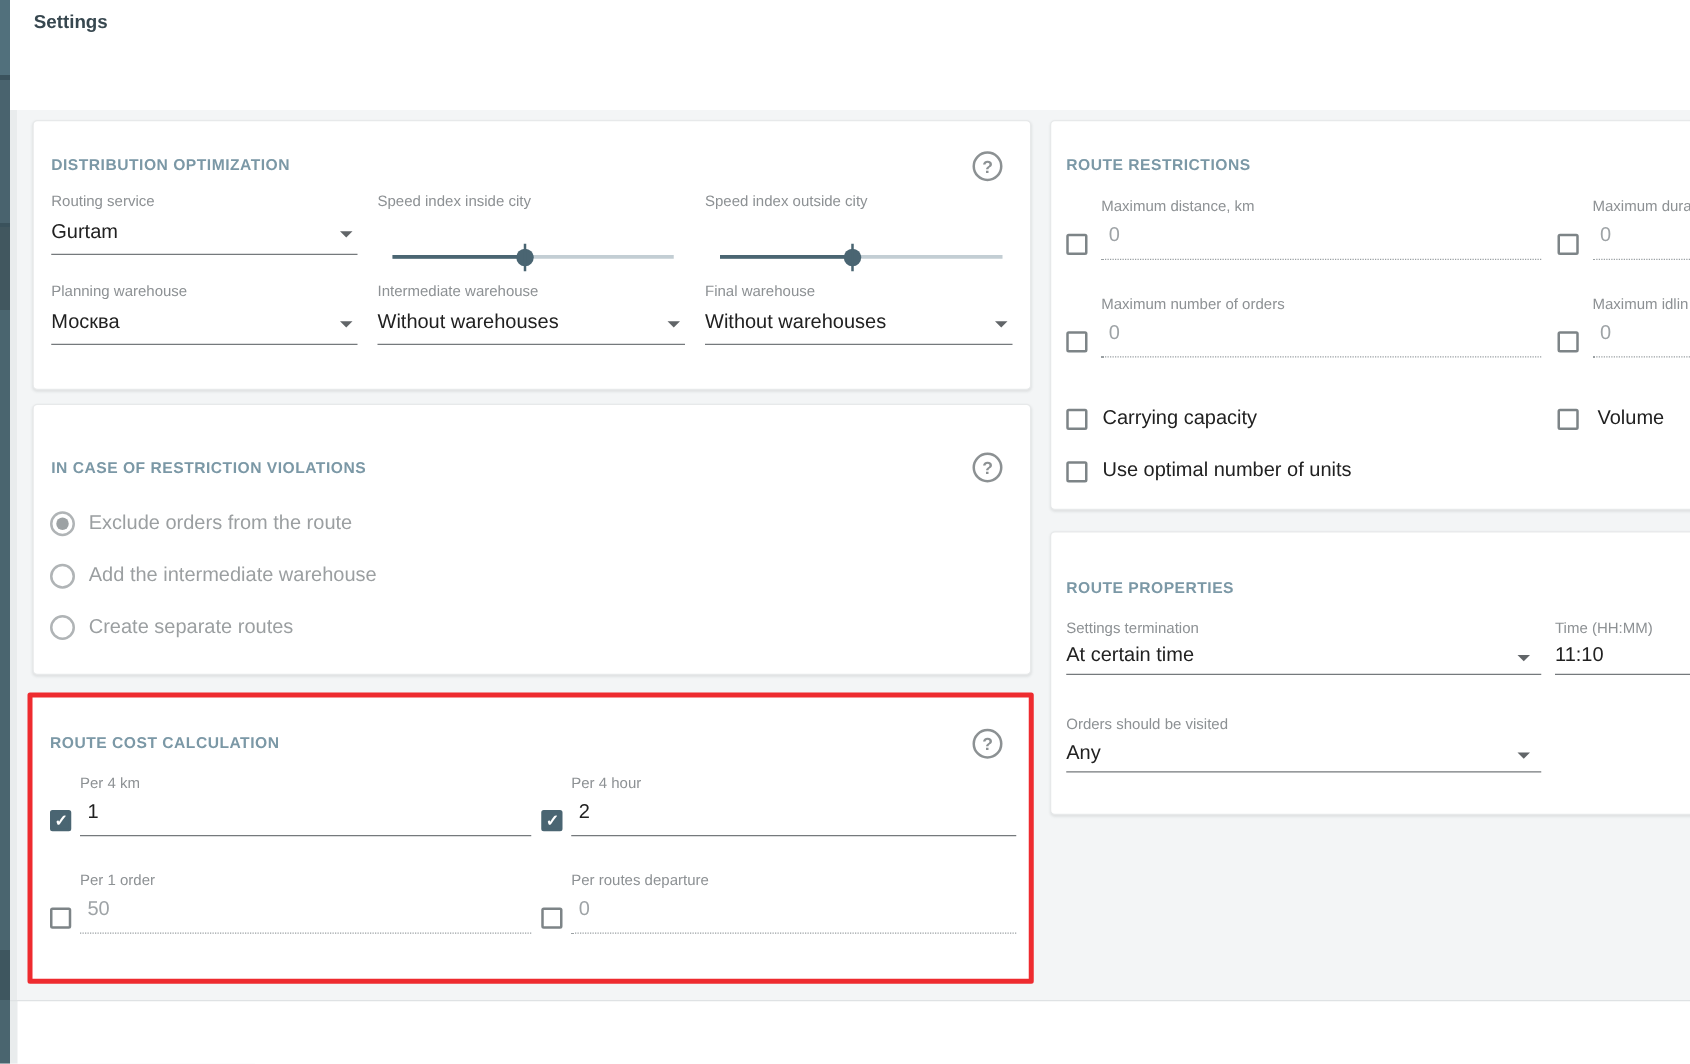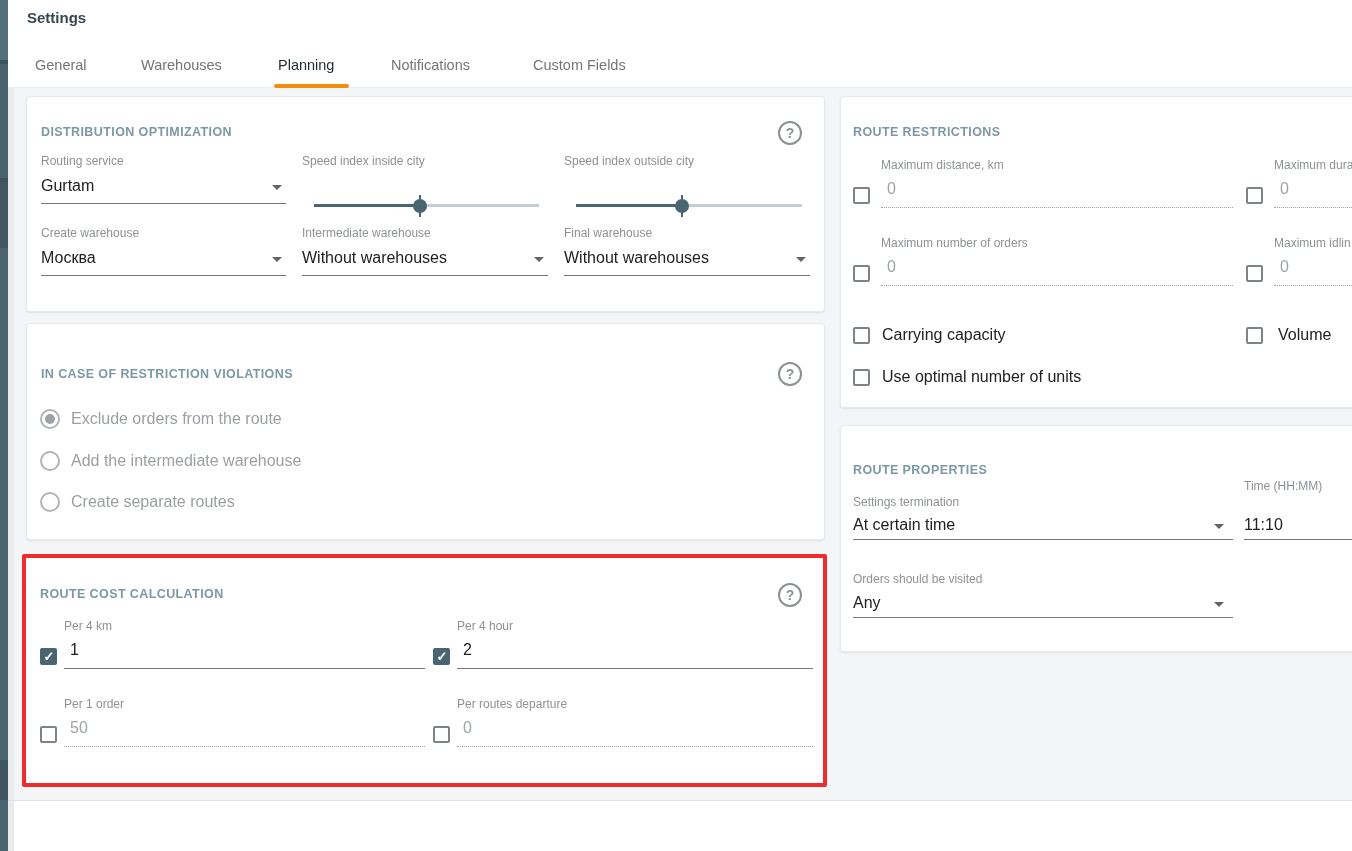--- a/index.html
+++ b/index.html
@@ -70,28 +70,20 @@
 </head>
 <body>
 
 <div class="left-strip"></div>
 <div class="gutter-strip"></div>
 <div class="content-bg"></div>
 <div class="bottom-divider"></div>
 
 <div class="header">
   <div class="page-title">Settings</div>
-  <div class="tabbar">
-    <div class="tab" style="left:27px">General</div>
-    <div class="tab" style="left:133px">Warehouses</div>
-    <div class="tab active" style="left:270px">Planning</div>
-    <div class="tab" style="left:383px">Notifications</div>
-    <div class="tab" style="left:525px">Custom Fields</div>
-    <div class="tab-underline" style="left:266px;width:75px"></div>
-  </div>
 </div>
 
 <div class="card" style="left:26px;top:96px;width:799px;height:216px">
   <div class="card-title" style="left:14px;top:28px">DISTRIBUTION OPTIMIZATION</div>
   <div class="help-btn" style="right:22px;top:24px">?</div>
 
   <div class="field-label" style="left:14px;top:57px">Routing service</div>
   <div class="field-value" style="left:14px;top:80px">Gurtam</div>
   <div class="dd-arrow" style="left:245px;top:88px"></div>
   <div class="u-line" style="left:14px;top:106px;width:245px"></div>
@@ -103,21 +95,21 @@
       <div class="thumb" style="left: 47%;"></div>
   </div>
 
   <div class="field-label" style="left:537px;top:57px">Speed index outside city</div>
   <div class="slider" style="left:549px;top:94px;width:226px">
     <div class="track"></div>
       <div class="fill" style="width: 47%;"></div>
       <div class="thumb" style="left: 47%;"></div>
   </div>
 
-  <div class="field-label" style="left:14px;top:129px">Create warehouse</div>
+  <div class="field-label" style="left:14px;top:129px">Planning warehouse</div>
   <div class="field-value" style="left:14px;top:152px">Москва</div>
   <div class="dd-arrow" style="left:245px;top:160px"></div>
   <div class="u-line" style="left:14px;top:178px;width:245px"></div>
 
   <div class="field-label" style="left:275px;top:129px">Intermediate warehouse</div>
   <div class="field-value" style="left:275px;top:152px">Without warehouses</div>
   <div class="dd-arrow" style="left:507px;top:160px"></div>
   <div class="u-line" style="left:275px;top:178px;width:246px"></div>
 
   <div class="field-label" style="left:537px;top:129px">Final warehouse</div>
@@ -199,21 +191,21 @@
 </div>
 
 <div class="card" style="left:840px;top:425px;width:560px;height:227px">
   <div class="card-title" style="left:12px;top:37px">ROUTE PROPERTIES</div>
 
   <div class="field-label" style="left:12px;top:69px">Settings termination</div>
   <div class="field-value" style="left:12px;top:90px">At certain time</div>
   <div class="dd-arrow" style="left:373px;top:98px"></div>
   <div class="u-line" style="left:12px;top:113px;width:380px"></div>
 
-  <div class="field-label" style="left:403px;top:53px">Time (HH:MM)</div>
+  <div class="field-label" style="left:403px;top:69px">Time (HH:MM)</div>
   <div class="field-value" style="left:403px;top:90px">11:10</div>
   <div class="u-line" style="left:403px;top:113px;width:300px"></div>
 
   <div class="field-label" style="left:12px;top:146px">Orders should be visited</div>
   <div class="field-value" style="left:12px;top:168px">Any</div>
   <div class="dd-arrow" style="left:373px;top:176px"></div>
   <div class="u-line" style="left:12px;top:191px;width:380px"></div>
 </div>
 
 </body></html>

